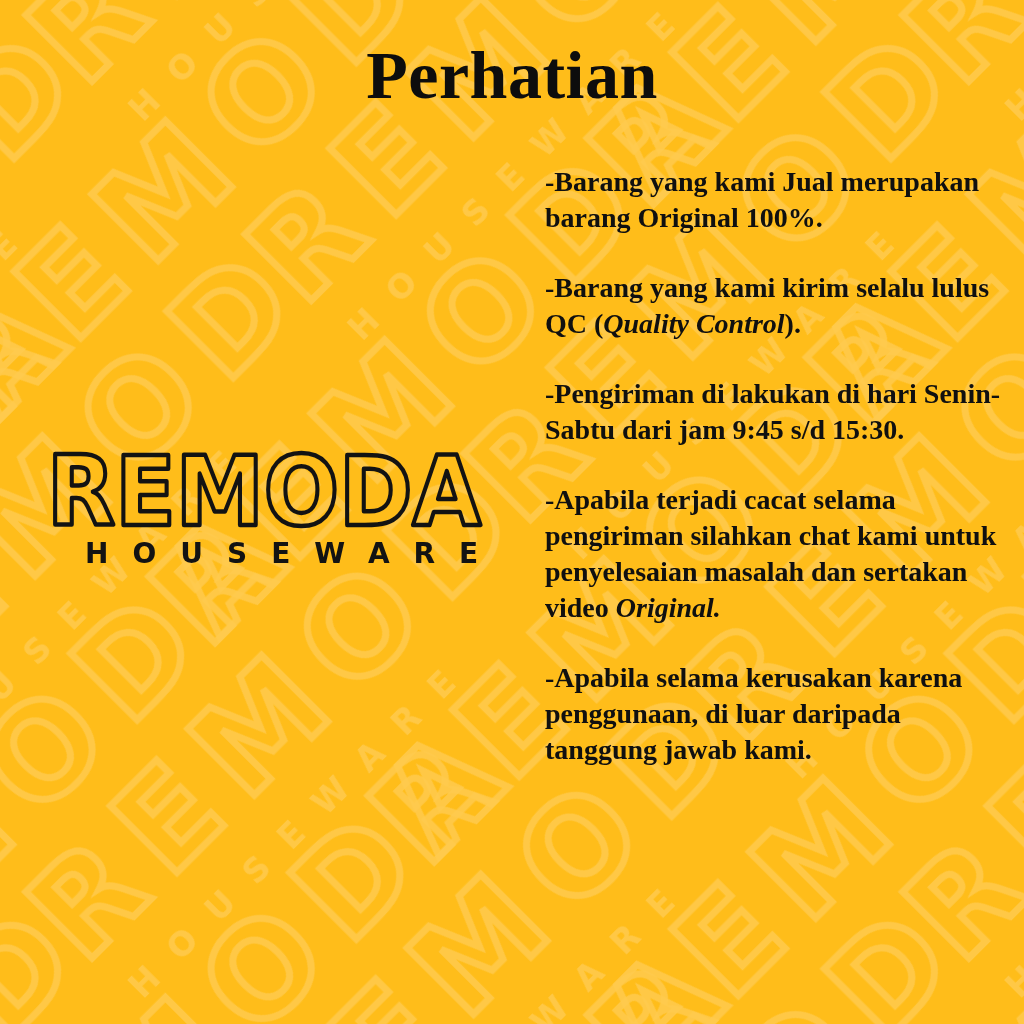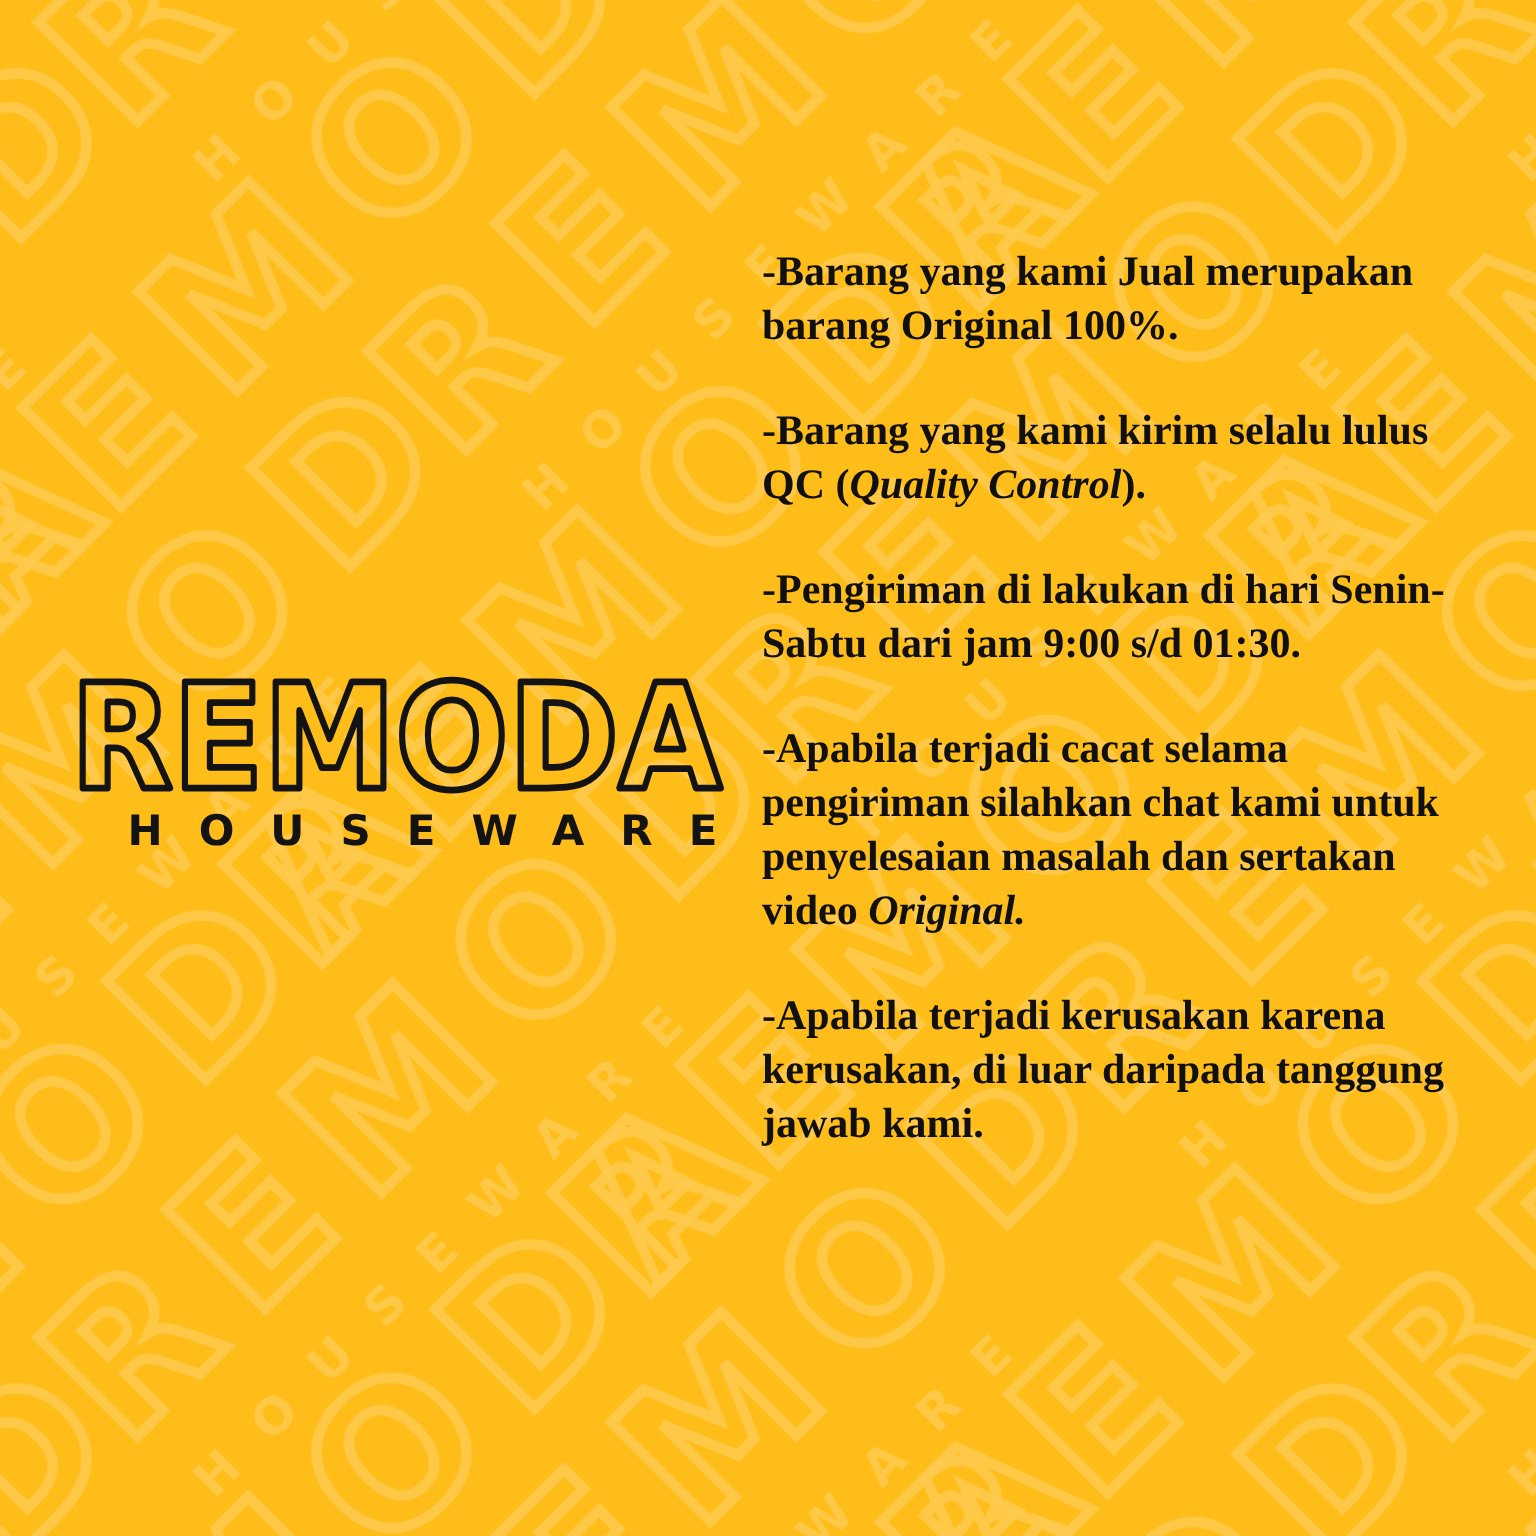--- a/index.html
+++ b/index.html
@@ -103,29 +103,30 @@
       <pattern id="wm-pattern" width="620" height="310" patternUnits="userSpaceOnUse" patternTransform="rotate(-45)">
         <text class="wm-large" x="-4" y="122">REMODA</text>
         <text class="wm-small" x="14" y="188">HOUSEWARE</text>
         <text class="wm-large" x="-314" y="296">REMODA</text>
         <text class="wm-large" x="306" y="296">REMODA</text>
       </pattern>
     </defs>
     <rect x="0" y="0" width="1024" height="1024" fill="url(#wm-pattern)"></rect>
   </svg>
 
+  <h1 class="page-title">Perhatian</h1>
 
   <div class="logo">
     <svg class="wordmark-svg" width="440" height="84" viewBox="0 0 440 84">
       <text class="wordmark-text" x="220" y="75" text-anchor="middle" textLength="434" lengthAdjust="spacingAndGlyphs">REMODA</text>
     </svg>
     <div class="logo-subtitle">HOUSEWARE</div>
   </div>
 
-  <div class="notices" style="color: rgb(16, 16, 16);">
+  <div class="notices" style="color: rgb(16, 16, 16); margin-left: 37px;">
       <p><span>-Barang yang kami Jual merupakan barang Original 100%.</span></p>
       <p><span>-Barang yang kami kirim selalu lulus QC (</span><em>Quality Control</em><span>).</span></p>
-      <p><span>-Pengiriman di lakukan di hari Senin-Sabtu dari jam 9:00 s/d 01:30.</span></p>
+      <p><span>-Pengiriman di lakukan di hari Senin-Sabtu dari jam 9:45 s/d 15:30.</span></p>
       <p><span>-Apabila terjadi cacat selama pengiriman silahkan chat kami untuk penyelesaian masalah dan sertakan video </span><em>Original.</em></p>
-      <p><span>-Apabila terjadi kerusakan karena kerusakan, di luar daripada tanggung jawab kami.</span></p>
+      <p><span>-Apabila selama kerusakan karena penggunaan, di luar daripada tanggung jawab kami.</span></p>
     </div>
 
 </div>
 
 </body></html>

